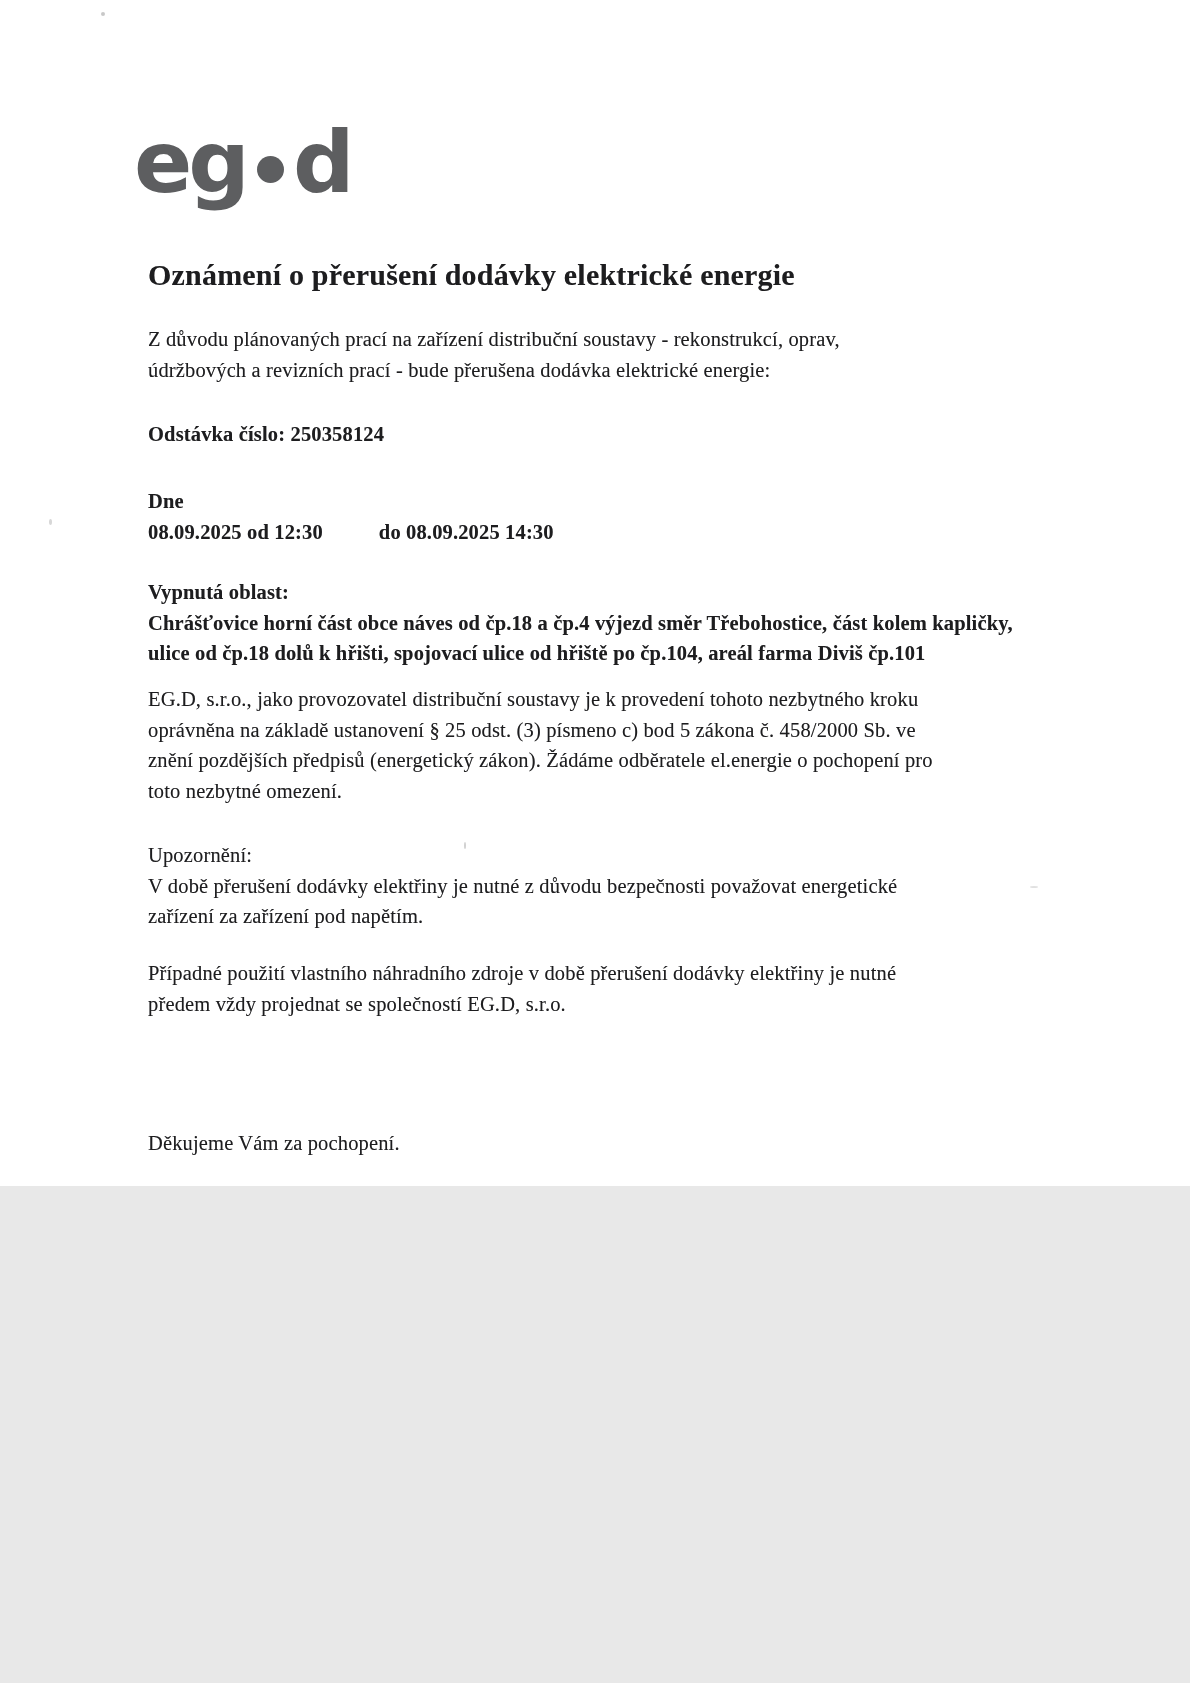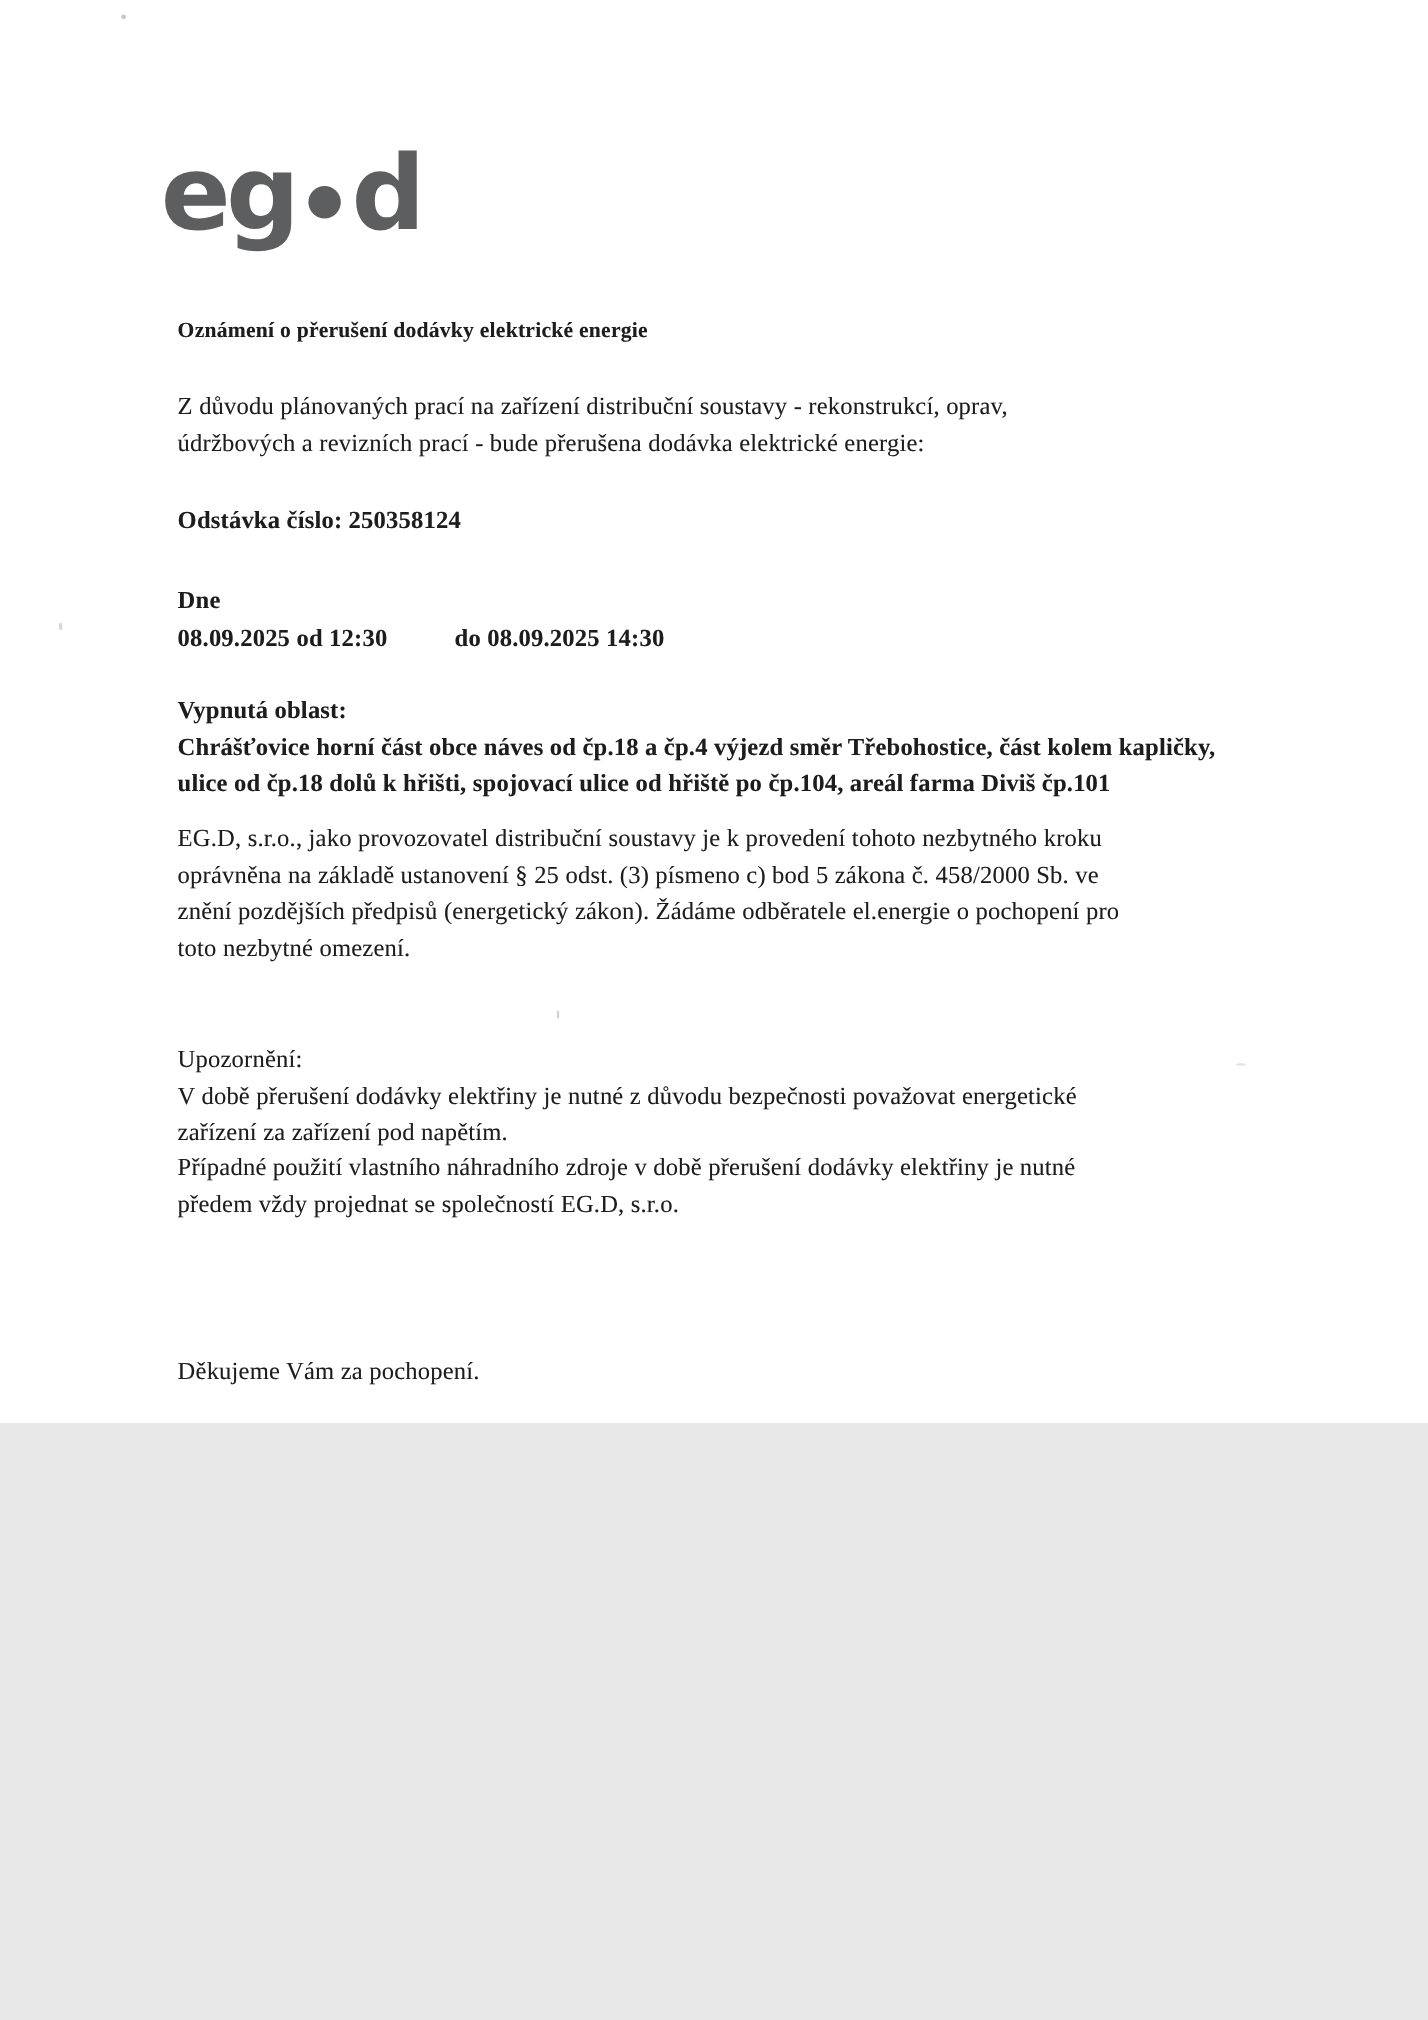--- a/index.html
+++ b/index.html
@@ -20,21 +20,21 @@
     left: 148px;
     font-size: 20.5px;
     line-height: 30.5px;
     letter-spacing: 0.15px;
     text-shadow: 0 0 0.5px rgba(30,30,30,0.35);
   }
   .bold { font-weight: bold; }
   .lines { white-space: pre-line; display: block; font-family: Liberation Serif, serif; }
   .block-label { display: block; }
   .title {
-    font-size: 18px;
+    font-size: 30px;
     font-weight: bold;
     letter-spacing: 0.2px;
     line-height: 34px;
   }
   .logo {
     position: absolute;
     left: 134px; top: 112px;
     font-family: "DejaVu Sans", sans-serif;
     font-weight: bold;
     font-size: 86px;
@@ -96,21 +96,21 @@
 ulice od čp.18 dolů k hřišti, spojovací ulice od hřiště po čp.104, areál farma Diviš čp.101</span>
     </p>
 
   <p class="block" style="top:684px;">
       <span class="lines">EG.D, s.r.o., jako provozovatel distribuční soustavy je k provedení tohoto nezbytného kroku
 oprávněna na základě ustanovení § 25 odst. (3) písmeno c) bod 5 zákona č. 458/2000 Sb. ve
 znění pozdějších předpisů (energetický zákon). Žádáme odběratele el.energie o pochopení pro
 toto nezbytné omezení.</span>
     </p>
 
-  <p class="block" style="top:868px;">
+  <p class="block" style="top:840px;">
       <span class="block-label">Upozornění:</span>
       <span class="lines">V době přerušení dodávky elektřiny je nutné z důvodu bezpečnosti považovat energetické
 zařízení za zařízení pod napětím.</span>
     </p>
 
   <p class="block" style="top:958px;">
       <span class="lines">Případné použití vlastního náhradního zdroje v době přerušení dodávky elektřiny je nutné
 předem vždy projednat se společností EG.D, s.r.o.</span>
     </p>
 

